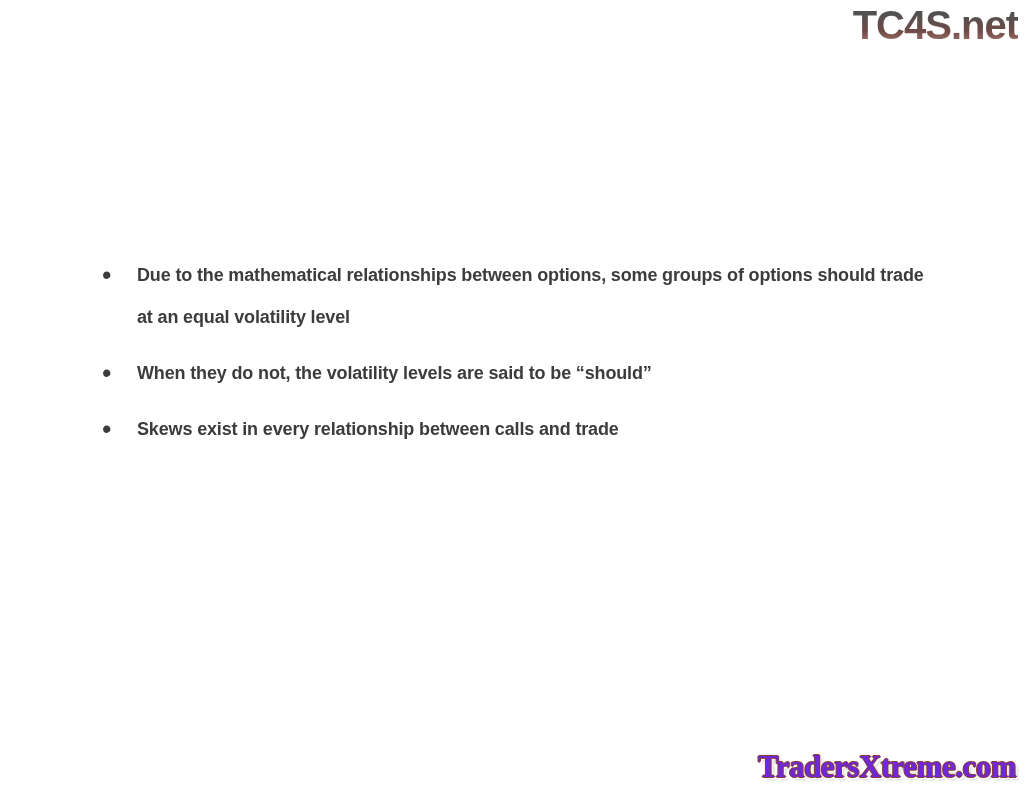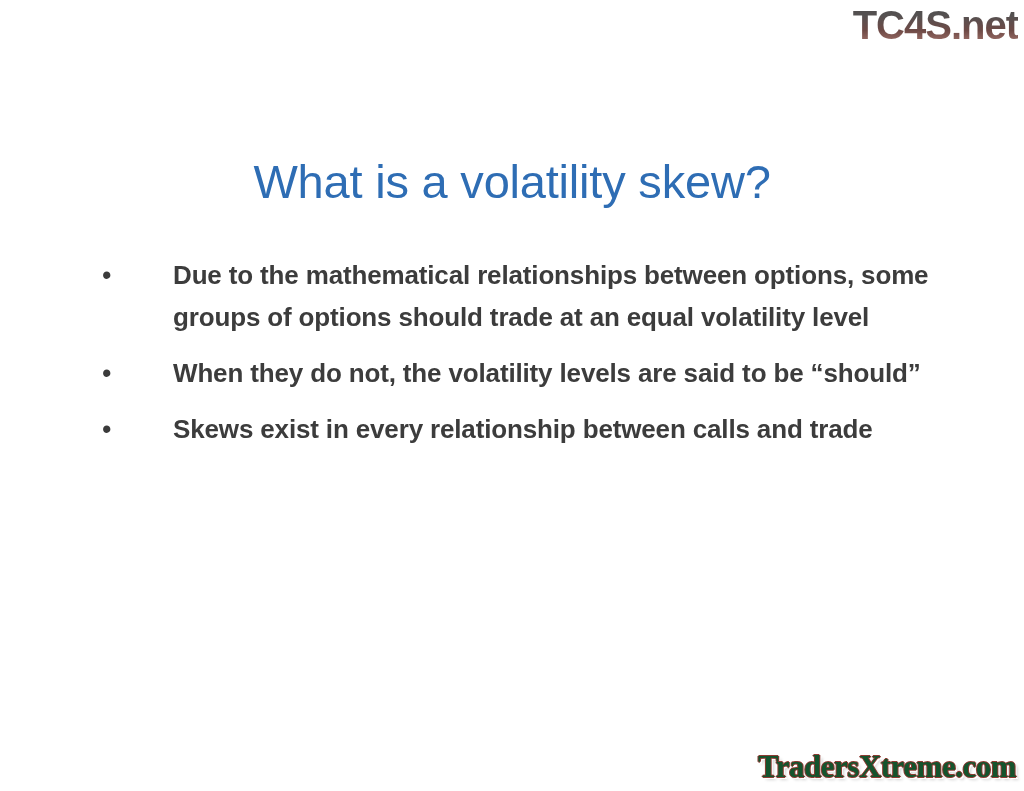--- a/index.html
+++ b/index.html
@@ -83,26 +83,25 @@
     line-height: 42px;
     text-align: left;
     padding-left: 2px;
     box-sizing: border-box;
   }
   .bullet-text {
     flex: 1 1 auto;
     color: #3c3c3c;
     font-family: "Liberation Sans", sans-serif;
     font-weight: bold;
-    font-size: 26px;
+    font-size: 18px;
     line-height: 42px;
     letter-spacing: -0.15px;
     word-spacing: 0px;
     max-width: 790px;
-    margin-left: 36px;
   }
 
   
   #watermark {
     position: absolute;
     left: 371px;
     top: 367px;
     font-family: "Liberation Serif", serif;
     font-weight: bold;
     font-size: 34px;
@@ -125,39 +124,38 @@
   
   #footer-logo {
     position: absolute;
     right: 8px;
     bottom: 6px;
     font-family: "Liberation Serif", serif;
     font-weight: bold;
     font-size: 31px;
     line-height: 36px;
     letter-spacing: -0.5px;
-    color: #14532d;
+    color: #6d28d9;
     white-space: nowrap;
     text-shadow:
        1px 0 0 #8d3b33,
       -1px 0 0 #8d3b33,
        0 1px 0 #8d3b33,
        0 -1px 0 #8d3b33,
        2px 2px 0 rgba(255,255,255,0.95),
        3px 3px 3px rgba(0,0,0,0.18);
   }
 </style>
 </head>
 <body>
 
 <div id="slide">
 
   <div id="brand-logo">TC4S.net</div>
 
-  <h1 id="slide-title">What is a volatility skew?</h1>
 
   <div id="bullet-list">
 
     <div class="bullet-row">
       <span class="bullet-mark">•</span>
       <span class="bullet-text">Due to the mathematical relationships between options, some groups of options should trade at an equal volatility level</span>
     </div>
 
     <div class="bullet-row">
       <span class="bullet-mark">•</span>

